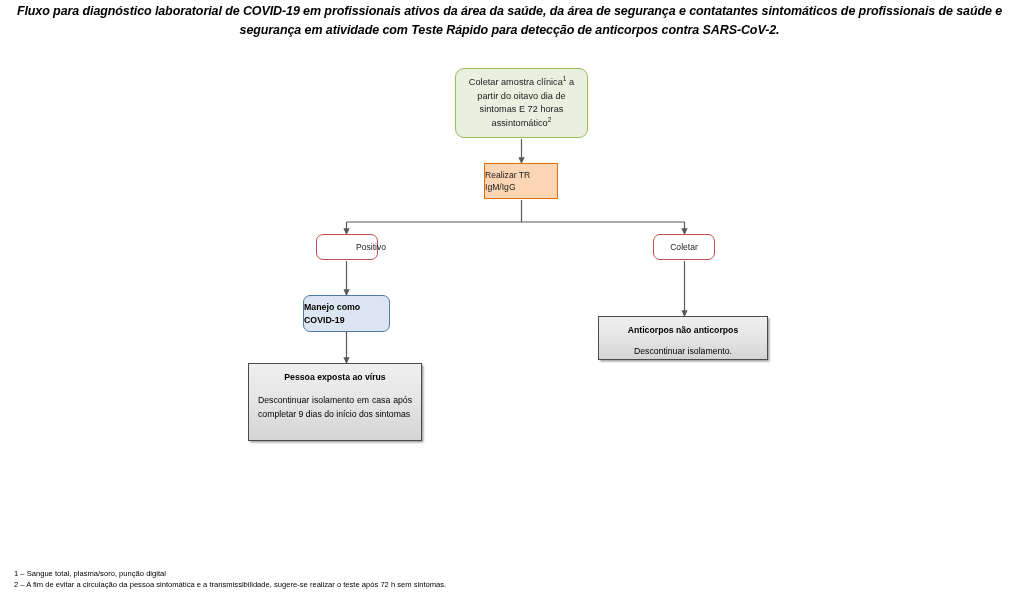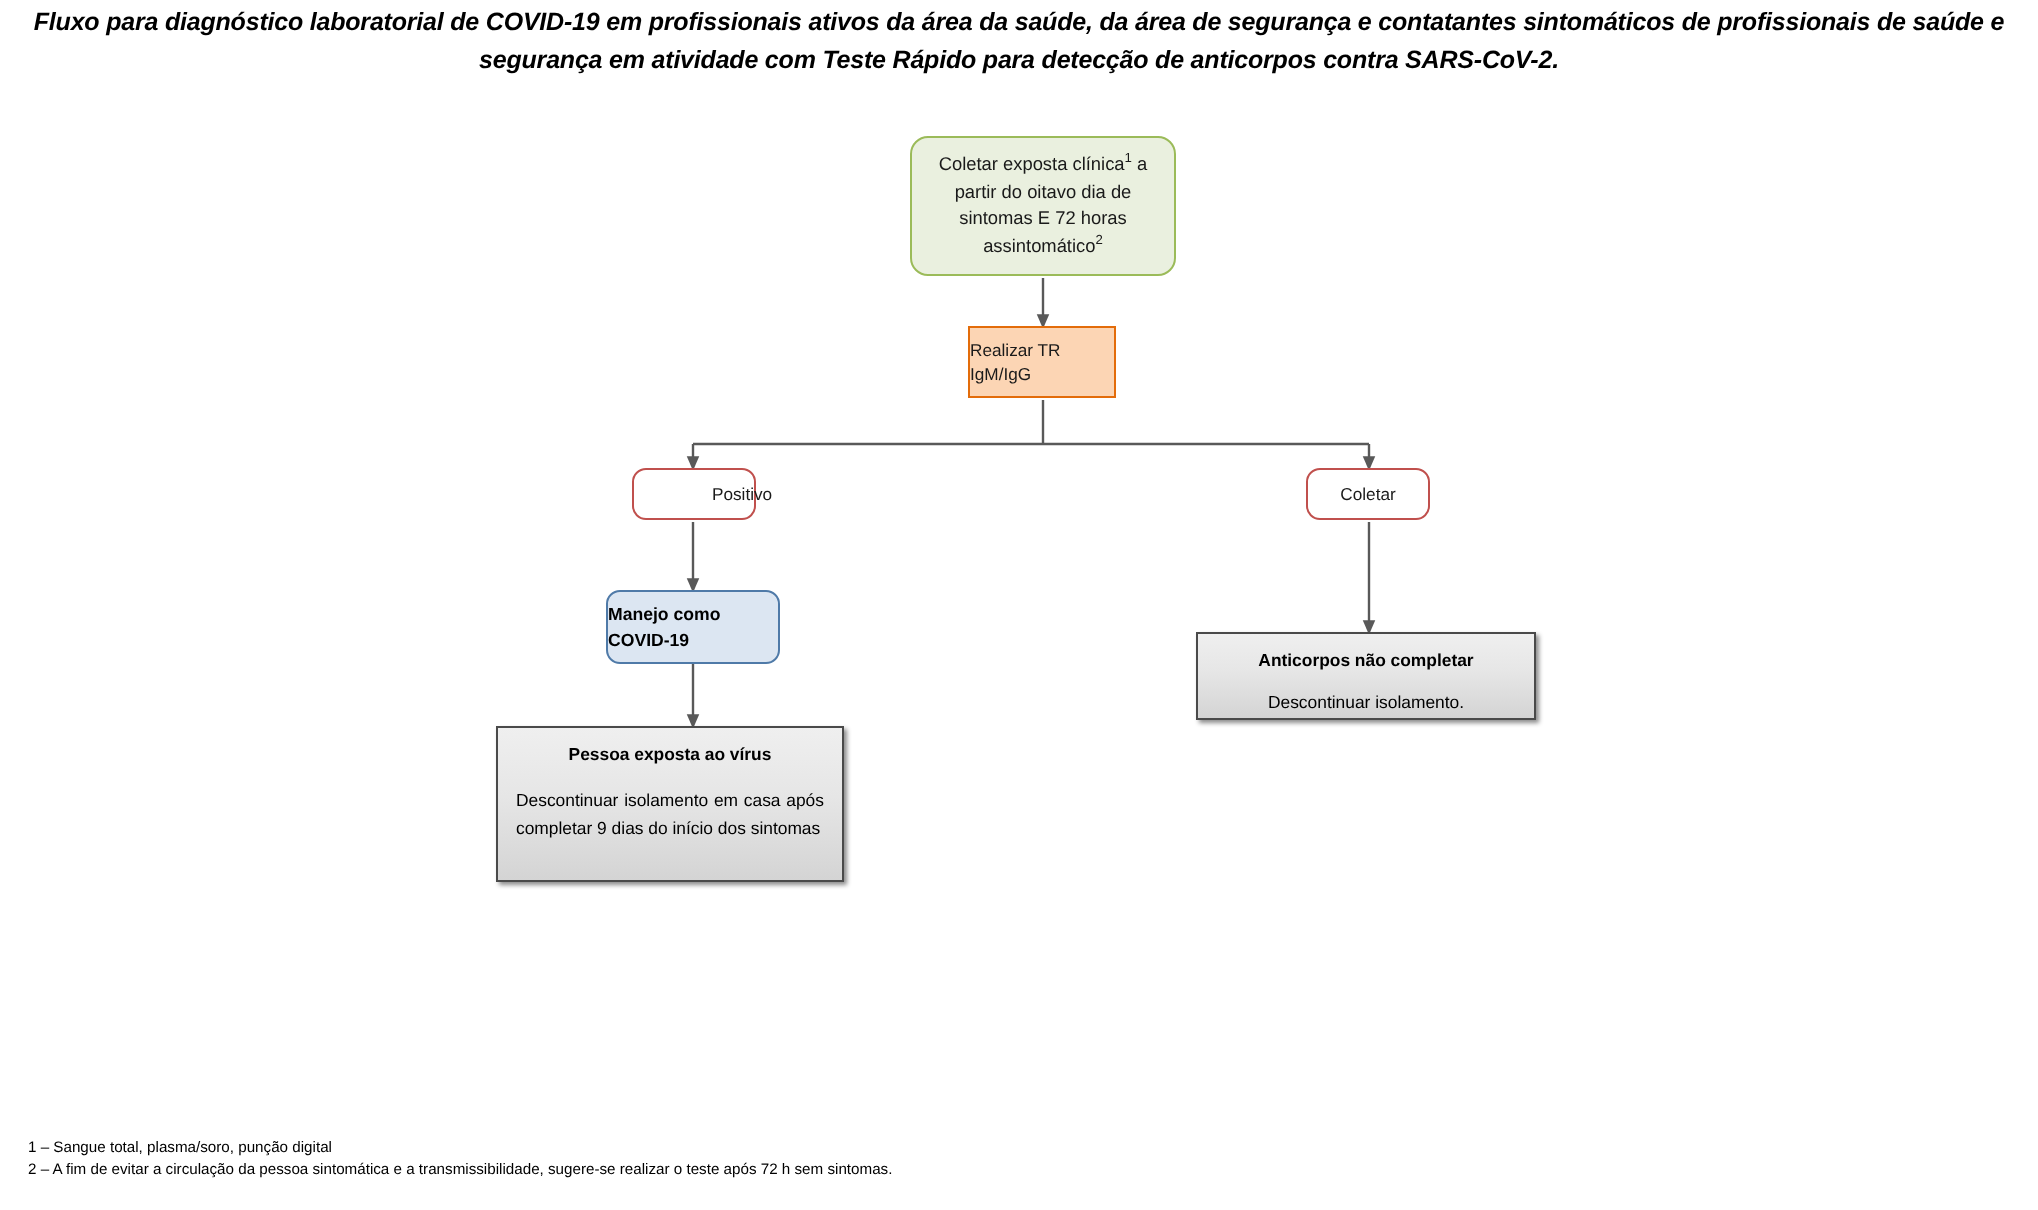--- a/index.html
+++ b/index.html
@@ -197,21 +197,21 @@
     <line x1="684.5" y1="222" x2="684.5" y2="232" stroke="#595959" stroke-width="1.2" marker-end="url(#arrowhead)"></line>
 
     <line x1="346.5" y1="261" x2="346.5" y2="293" stroke="#595959" stroke-width="1.2" marker-end="url(#arrowhead)"></line>
 
     <line x1="346.5" y1="332" x2="346.5" y2="361" stroke="#595959" stroke-width="1.2" marker-end="url(#arrowhead)"></line>
 
     <line x1="684.5" y1="261" x2="684.5" y2="314" stroke="#595959" stroke-width="1.2" marker-end="url(#arrowhead)"></line>
   </svg>
 
   <div class="node" id="node-collect">
-    <div><span>Coletar exposta clínica</span><sup>1</sup><span> a</span></div>
+    <div><span>Coletar amostra clínica</span><sup>1</sup><span> a</span></div>
     <div>partir do oitavo dia de</div>
     <div>sintomas E 72 horas</div>
     <div><span>assintomático</span><sup>2</sup></div>
   </div>
 
   <div class="node" id="node-test">
     <div>Realizar TR</div>
     <div>IgM/IgG</div>
   </div>
 
@@ -227,21 +227,21 @@
     <div>Manejo como</div>
     <div>COVID-19</div>
   </div>
 
   <div class="node node-grey" id="node-exposed">
     <div class="grey-head">Pessoa exposta ao vírus</div>
     <div class="grey-body">Descontinuar isolamento em casa após completar 9 dias do início dos sintomas</div>
   </div>
 
   <div class="node node-grey" id="node-antibodies">
-    <div class="grey-head">Anticorpos não completar</div>
+    <div class="grey-head">Anticorpos não anticorpos</div>
     <div class="grey-body center">Descontinuar isolamento.</div>
   </div>
 
 </div>
 
 <div id="footnotes">
   <div>1 – Sangue total, plasma/soro, punção digital</div>
   <div>2 – A fim de evitar a circulação da pessoa sintomática e a transmissibilidade, sugere-se realizar o teste após 72 h sem sintomas.</div>
 </div>
 

